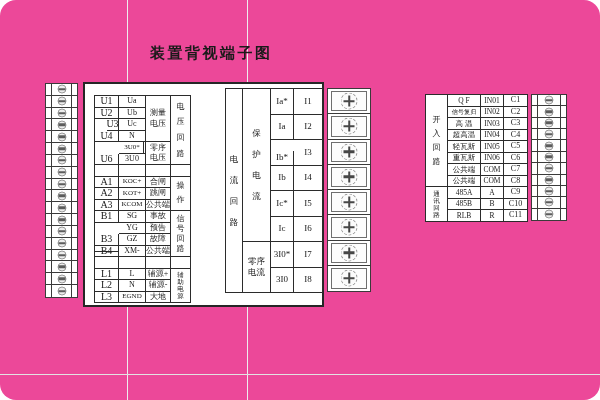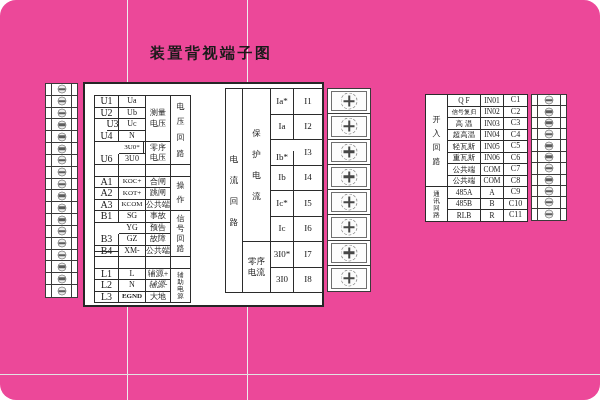--- a/index.html
+++ b/index.html
@@ -202,23 +202,23 @@
         <div class="cell code-cell" style="grid-area: 14 / 2;">XM-</div>
         <div class="cell func-cell" style="grid-area: 14 / 3;">公共端</div>
         <div class="cell id-cell" style="grid-area: 15 / 1;"></div>
         <div class="cell code-cell" style="grid-area: 15 / 2;"></div>
         <div class="cell func-cell" style="grid-area: 15 / 3;"></div>
         <div class="cell id-cell" style="grid-area: 16 / 1;">L1</div>
         <div class="cell code-cell" style="grid-area: 16 / 2;">L</div>
         <div class="cell func-cell" style="grid-area: 16 / 3;">辅源+</div>
         <div class="cell id-cell" style="grid-area: 17 / 1;">L2</div>
         <div class="cell code-cell" style="grid-area: 17 / 2;">N</div>
-        <div class="cell func-cell" style="grid-area: 17 / 3; font-style: italic;">辅源-</div>
+        <div class="cell func-cell" style="grid-area: 17 / 3;">辅源-</div>
         <div class="cell id-cell" style="grid-area: 18 / 1;">L3</div>
-        <div class="cell code-cell" style="grid-area: 18 / 2; font-size: 7px; font-weight: bold;">EGND</div>
+        <div class="cell code-cell" style="grid-area: 18 / 2; font-size: 7px;">EGND</div>
         <div class="cell func-cell" style="grid-area: 18 / 3;">大地</div>
         <div class="cell func-cell pre" style="grid-area: 1 / 3 / span 4;">测量
 电压</div>
         <div class="cell func-cell pre" style="grid-area: 5 / 3 / span 2;">零序
 电压</div>
         <div class="cell circuit-cell" style="grid-area: 1 / 4 / span 6; font-size: 8px; line-height: 15.75px; white-space: pre-line;">电
 压
 回
 路</div>
         <div class="cell circuit-cell" style="grid-area: 7 / 4;"></div>

